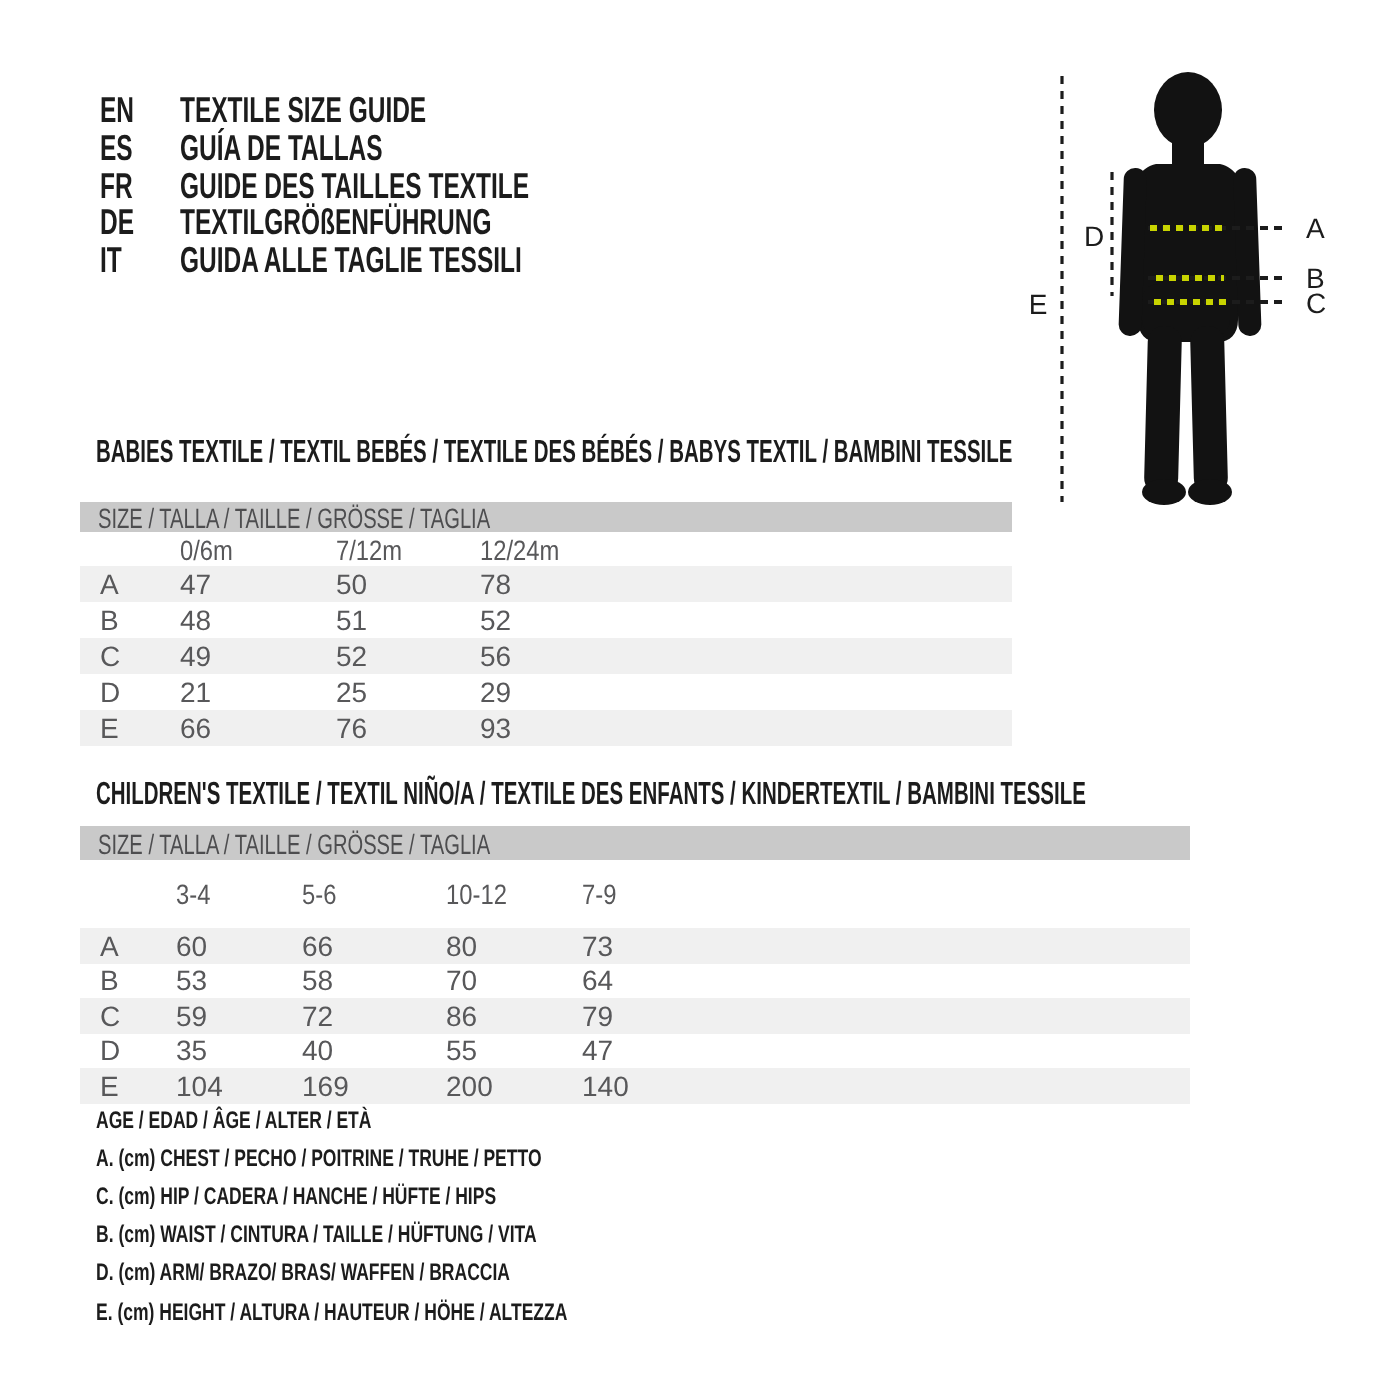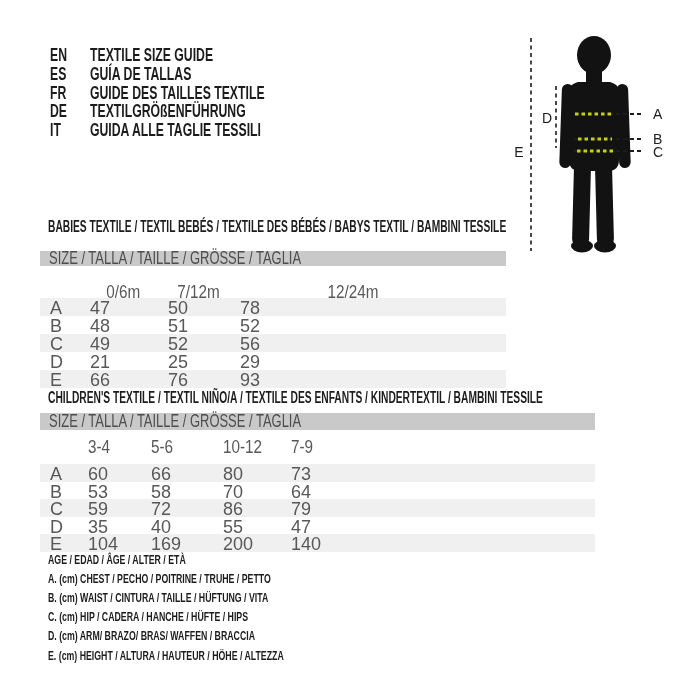--- a/index.html
+++ b/index.html
@@ -23,30 +23,30 @@
   
   .figure{position:absolute;left:490px;top:18px;}
   .fig-label{font-family:"Liberation Sans",sans-serif;font-size:14px;fill:#1c1c1c;}
 
   
   .sec-title{position:absolute;left:48px;font-size:16px;font-weight:bold;line-height:16px;white-space:nowrap;}
   .babies-title{top:219px;}
   .children-title{top:390px;}
 
   
-  .tbl{position:absolute;left:40px;font-size:18px;color:#58585a;}
+  .tbl{position:absolute;left:40px;font-size:14px;color:#58585a;}
   .tbl-babies{top:251px;width:466px;}
   .tbl-children{top:413px;width:555px;}
   .tbl-bar{background:#c9c9c9;display:flex;align-items:center;padding-left:9px;color:#4d4d4f;}
   .tbl-babies .tbl-bar{height:15px;}
   .tbl-children .tbl-bar{height:17px;}
   .trow{display:grid;align-items:center;padding-left:10px;}
   .tbl-babies .trow{grid-template-columns:40px 78px 72px auto;}
   .tbl-children .trow{grid-template-columns:38px 63px 72px 68px auto;}
-  .tbl-babies .size-row{height:16px;margin-top:16px;text-align:center;}
+  .tbl-babies .size-row{height:16px;margin-top:1px;}
   .tbl-children .size-row{height:34px;}
   .tbl-babies .data-row{height:18px;}
   .tbl-children .data-row{height:17.5px;}
   .stripe{background:#f0f0f0;}
   .row-letter{color:#58585a;}
 
   
   .legend{position:absolute;left:48px;top:550px;}
   .legend-line{height:19.2px;display:flex;align-items:center;font-size:12px;font-weight:bold;color:#1c1c1c;}
 </style>
@@ -208,26 +208,26 @@
   </div>
 
   <section class="legend">
     <div class="legend-line">
       <span class="cx73">AGE / EDAD / ÂGE / ALTER / ETÀ</span>
     </div>
     <div class="legend-line">
       <span class="cx73">A. (cm) CHEST / PECHO / POITRINE / TRUHE / PETTO</span>
     </div>
     <div class="legend-line">
+      <span class="cx73">C. (cm) HIP / CADERA / HANCHE / HÜFTE / HIPS</span>
+    </div>
+    <div class="legend-line">
       <span class="cx73">B. (cm) WAIST / CINTURA / TAILLE / HÜFTUNG / VITA</span>
     </div>
     <div class="legend-line">
-      <span class="cx73">C. (cm) HIP / CADERA / HANCHE / HÜFTE / HIPS</span>
-    </div>
-    <div class="legend-line">
       <span class="cx73">D. (cm) ARM/ BRAZO/ BRAS/ WAFFEN / BRACCIA</span>
     </div>
     <div class="legend-line">
       <span class="cx73">E. (cm) HEIGHT / ALTURA / HAUTEUR / HÖHE / ALTEZZA</span>
     </div>
   </section>
 
 </div>
 
 </body></html>

